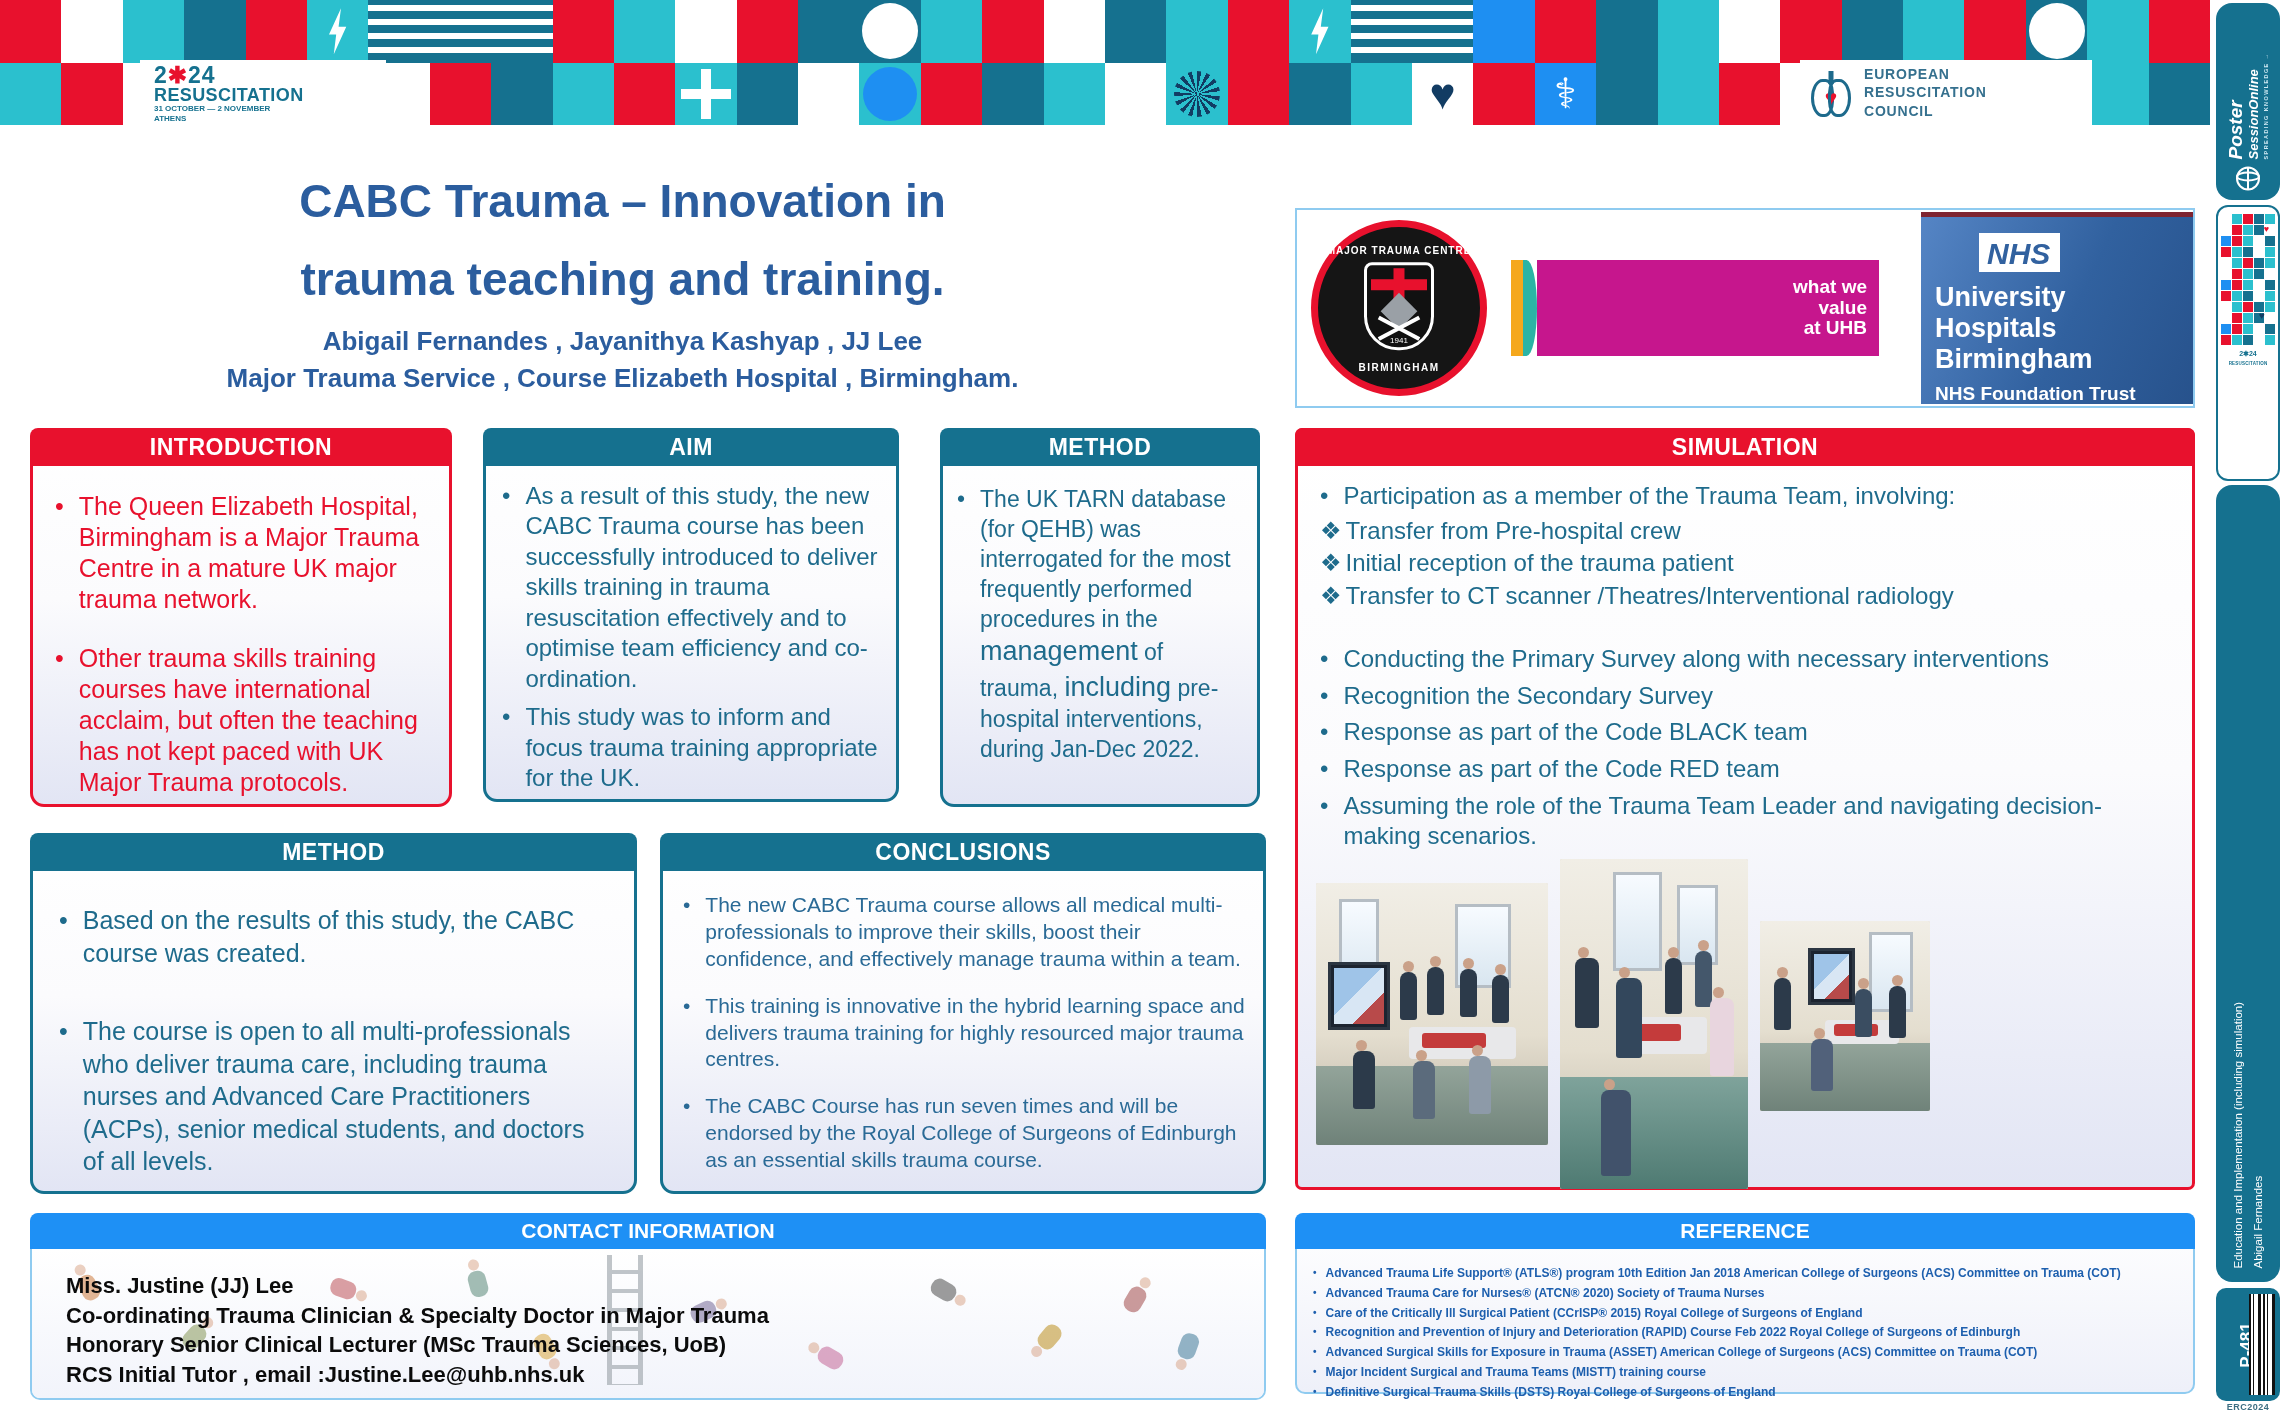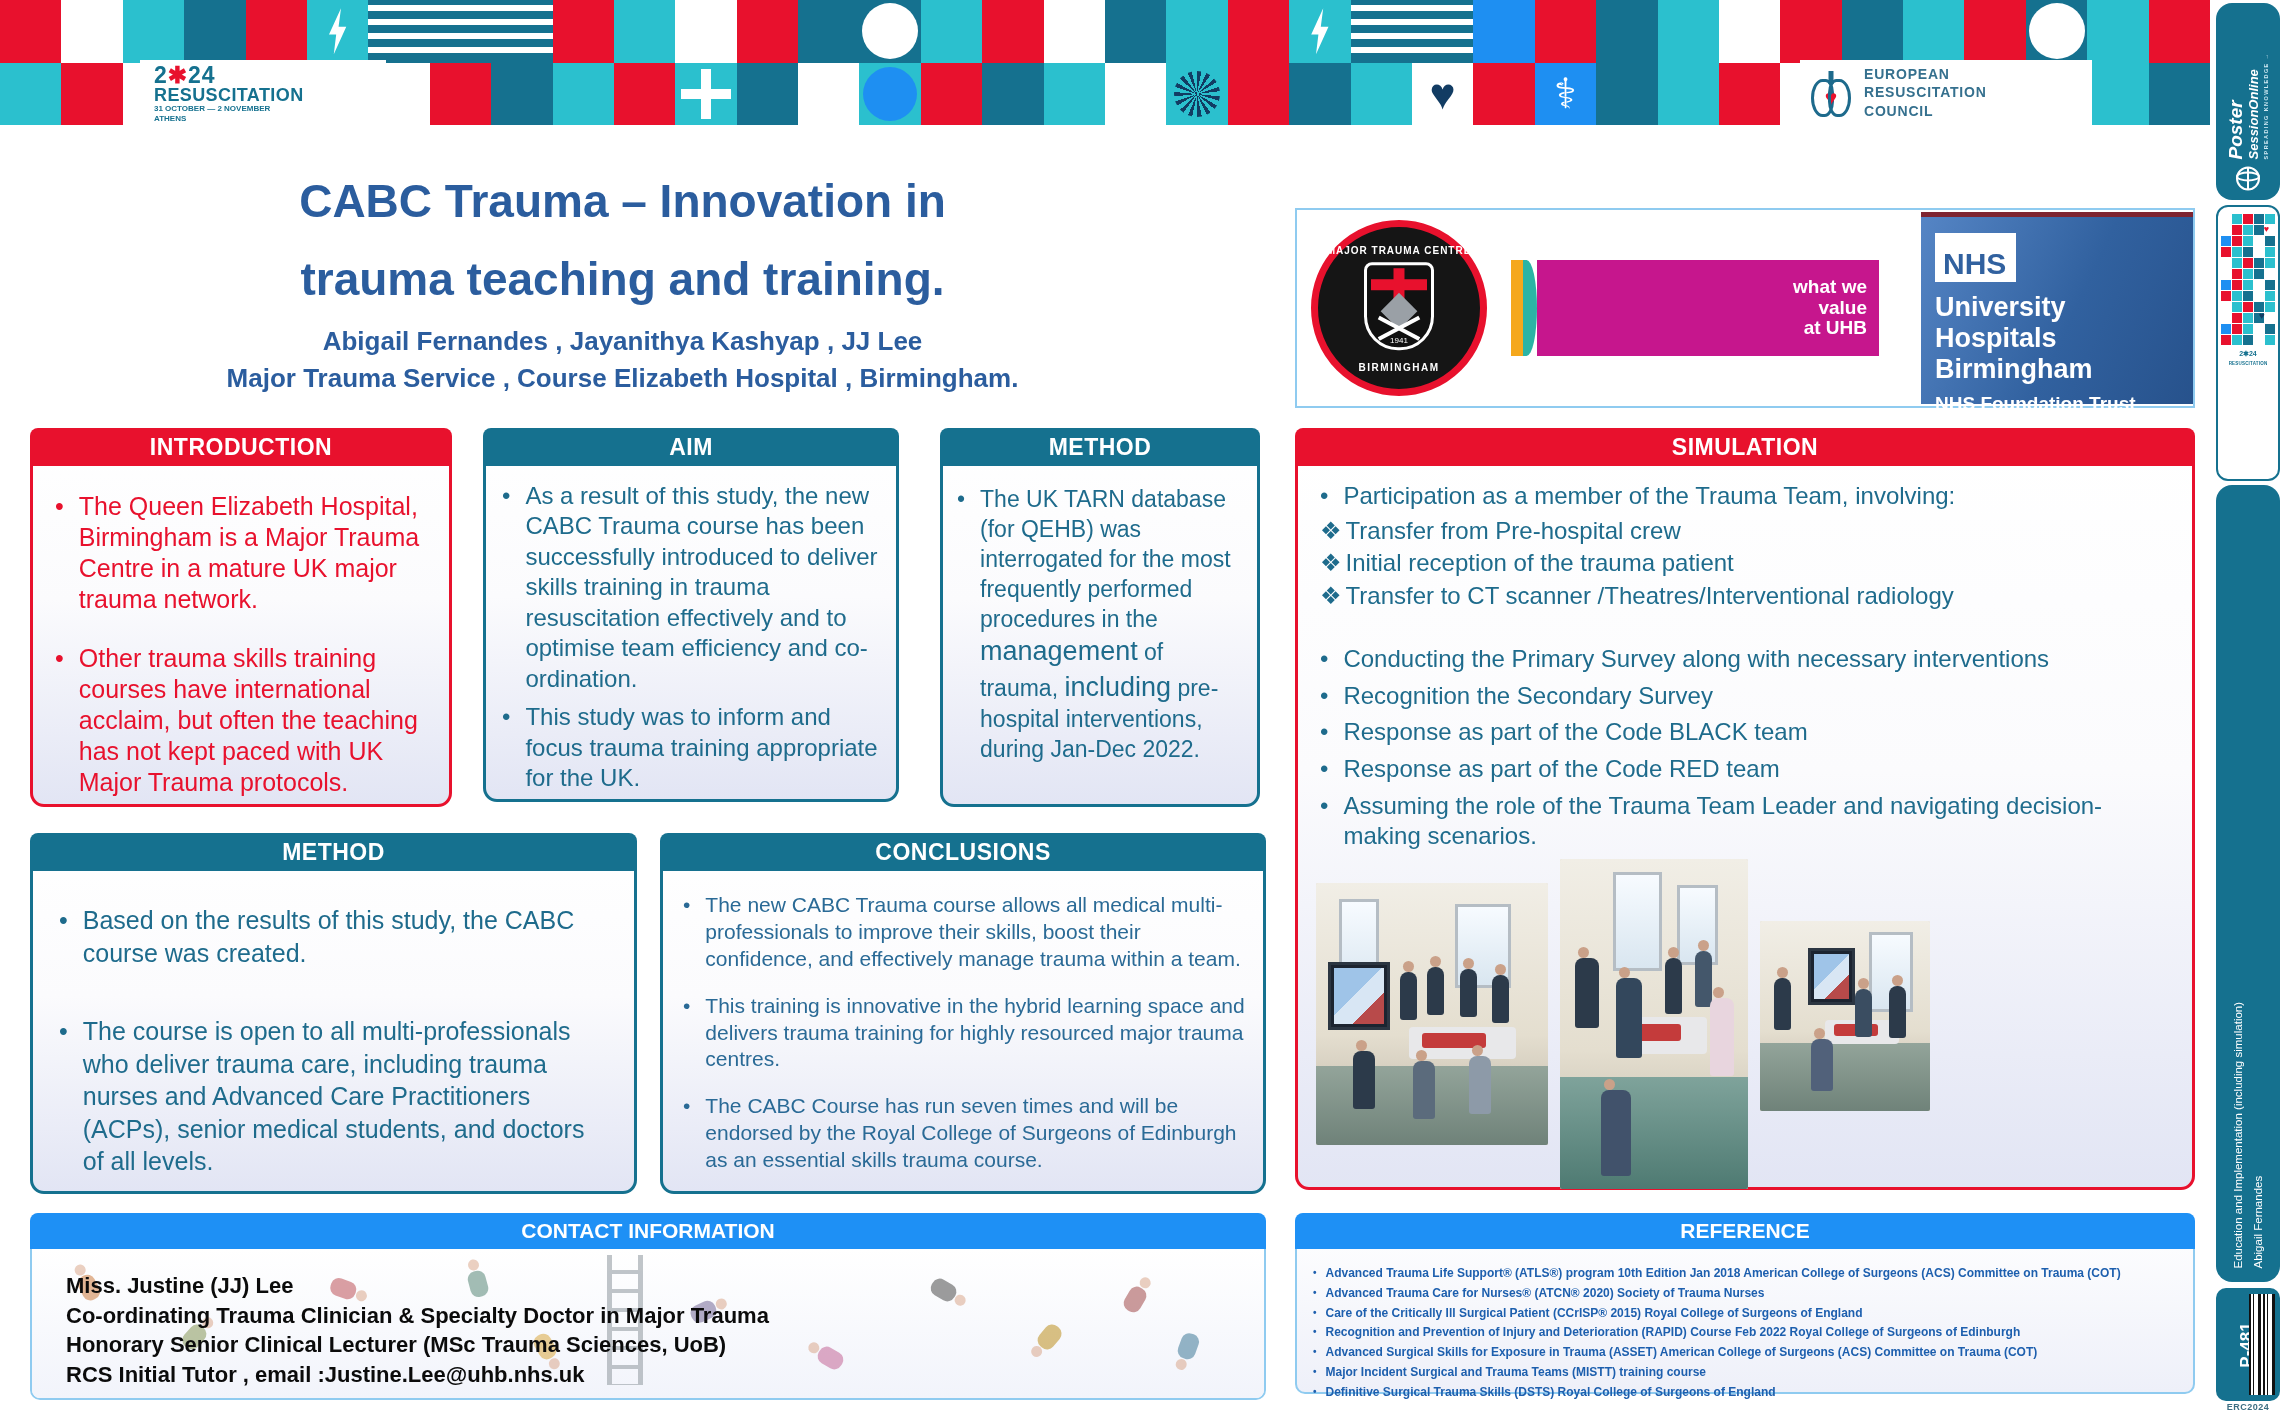--- a/index.html
+++ b/index.html
@@ -65,21 +65,21 @@
   .uhb-left{flex:1.4;background:#1b1b1b;display:flex;align-items:center;gap:10px;padding:0 8px 0 12px;}
   .uhb-rings{width:26px;height:70px;position:relative;flex:0 0 auto;}
   .ring{position:absolute;left:2px;width:22px;height:22px;border-radius:50%;border:3px solid;}
   .uhb-words{display:flex;flex-direction:column;line-height:1.03;font-weight:800;font-size:21px;}
   .w-kind{color:#F5A81C;} .w-conn{color:#2BB4A5;} .w-bold{color:#C23A8F;}
   .uhb-mid{flex:0 0 26px;background:linear-gradient(90deg,#F5A81C 0 46%,#2BB4A5 46% 100%);border-radius:0 40% 40% 0/0 50% 50% 0;}
   .uhb-right{flex:1;background:#C6168D;color:#fff;display:flex;flex-direction:column;justify-content:center;
              align-items:flex-end;padding:0 12px;font-weight:800;font-size:19px;line-height:1.08;}
   .nhs{width:272px;height:192px;margin-left:auto;background:linear-gradient(115deg,#5585c5 0%,#31619f 55%,#27528c 100%);
        border-top:5px solid #7e2430;padding:16px 14px;flex:0 0 auto;}
-  .nhs-brand{background:#fff;color:#31619f;font-weight:800;font-size:30px;padding:14px 10px 2px 8px;display:inline-block;line-height:1.1;}
+  .nhs-brand{background:#fff;color:#31619f;font-weight:800;font-style:italic;font-size:30px;padding:4px 10px 2px 8px;display:inline-block;line-height:1.1;margin-left:44px;}
   .nhs-l1,.nhs-l2{color:#fff;font-weight:800;font-size:27px;line-height:1.15;}
   .nhs-l1{margin-top:10px;}
   .nhs-l3{color:#fff;font-weight:700;font-size:19px;margin-top:8px;}
 
   
   .panel{position:absolute;border-radius:14px;background:linear-gradient(180deg,#ffffff 0%,#fbfbfd 45%,#e2e5f4 100%);}
   .panel.teal{border:3px solid #15718F;}
   .panel.red{border:3px solid #E8112D;}
   .panel-header{position:absolute;top:-3px;left:-3px;right:-3px;height:38px;display:flex;align-items:center;justify-content:center;
                 color:#fff;font-weight:700;font-size:23px;letter-spacing:.5px;border-radius:8px 8px 0 0;}
@@ -93,21 +93,21 @@
   .intro-body .bl{margin-bottom:28px;}
 
   #p-aim{left:483px;top:428px;width:416px;height:374px;}
   .aim-body{padding:14px 14px 0 16px;color:#1E6B8C;font-size:24px;line-height:1.27;}
   .aim-body .bl{margin-bottom:8px;}
 
   #p-method-top{left:940px;top:428px;width:320px;height:379px;}
   .mt-body{padding:18px 12px 0 14px;color:#1E6B8C;font-size:23px;line-height:1.3;}
   .mt-body .big{font-size:27px;}
 
-  #p-sim{left:1295px;top:428px;width:900px;height:762px;}
+  #p-sim{left:1295px;top:428px;width:900px;height:762px;border-radius:7px;}
   .sim-body{padding:14px 18px 0 22px;color:#1E6B8C;font-size:24px;line-height:1.28;}
   .sim-body .bl{margin-bottom:4px;}
   .dlist .bl{margin:2px 0;gap:4px;}
   .sim-list2{margin-top:32px;}
   .sim-list2 .bl{margin-bottom:6px;}
 
   #p-method-bot{left:30px;top:833px;width:607px;height:361px;}
   .mb-body{padding:32px 22px 0 26px;color:#1E6B8C;font-size:25px;line-height:1.3;}
   .mb-body .bl{margin-bottom:46px;}
 

